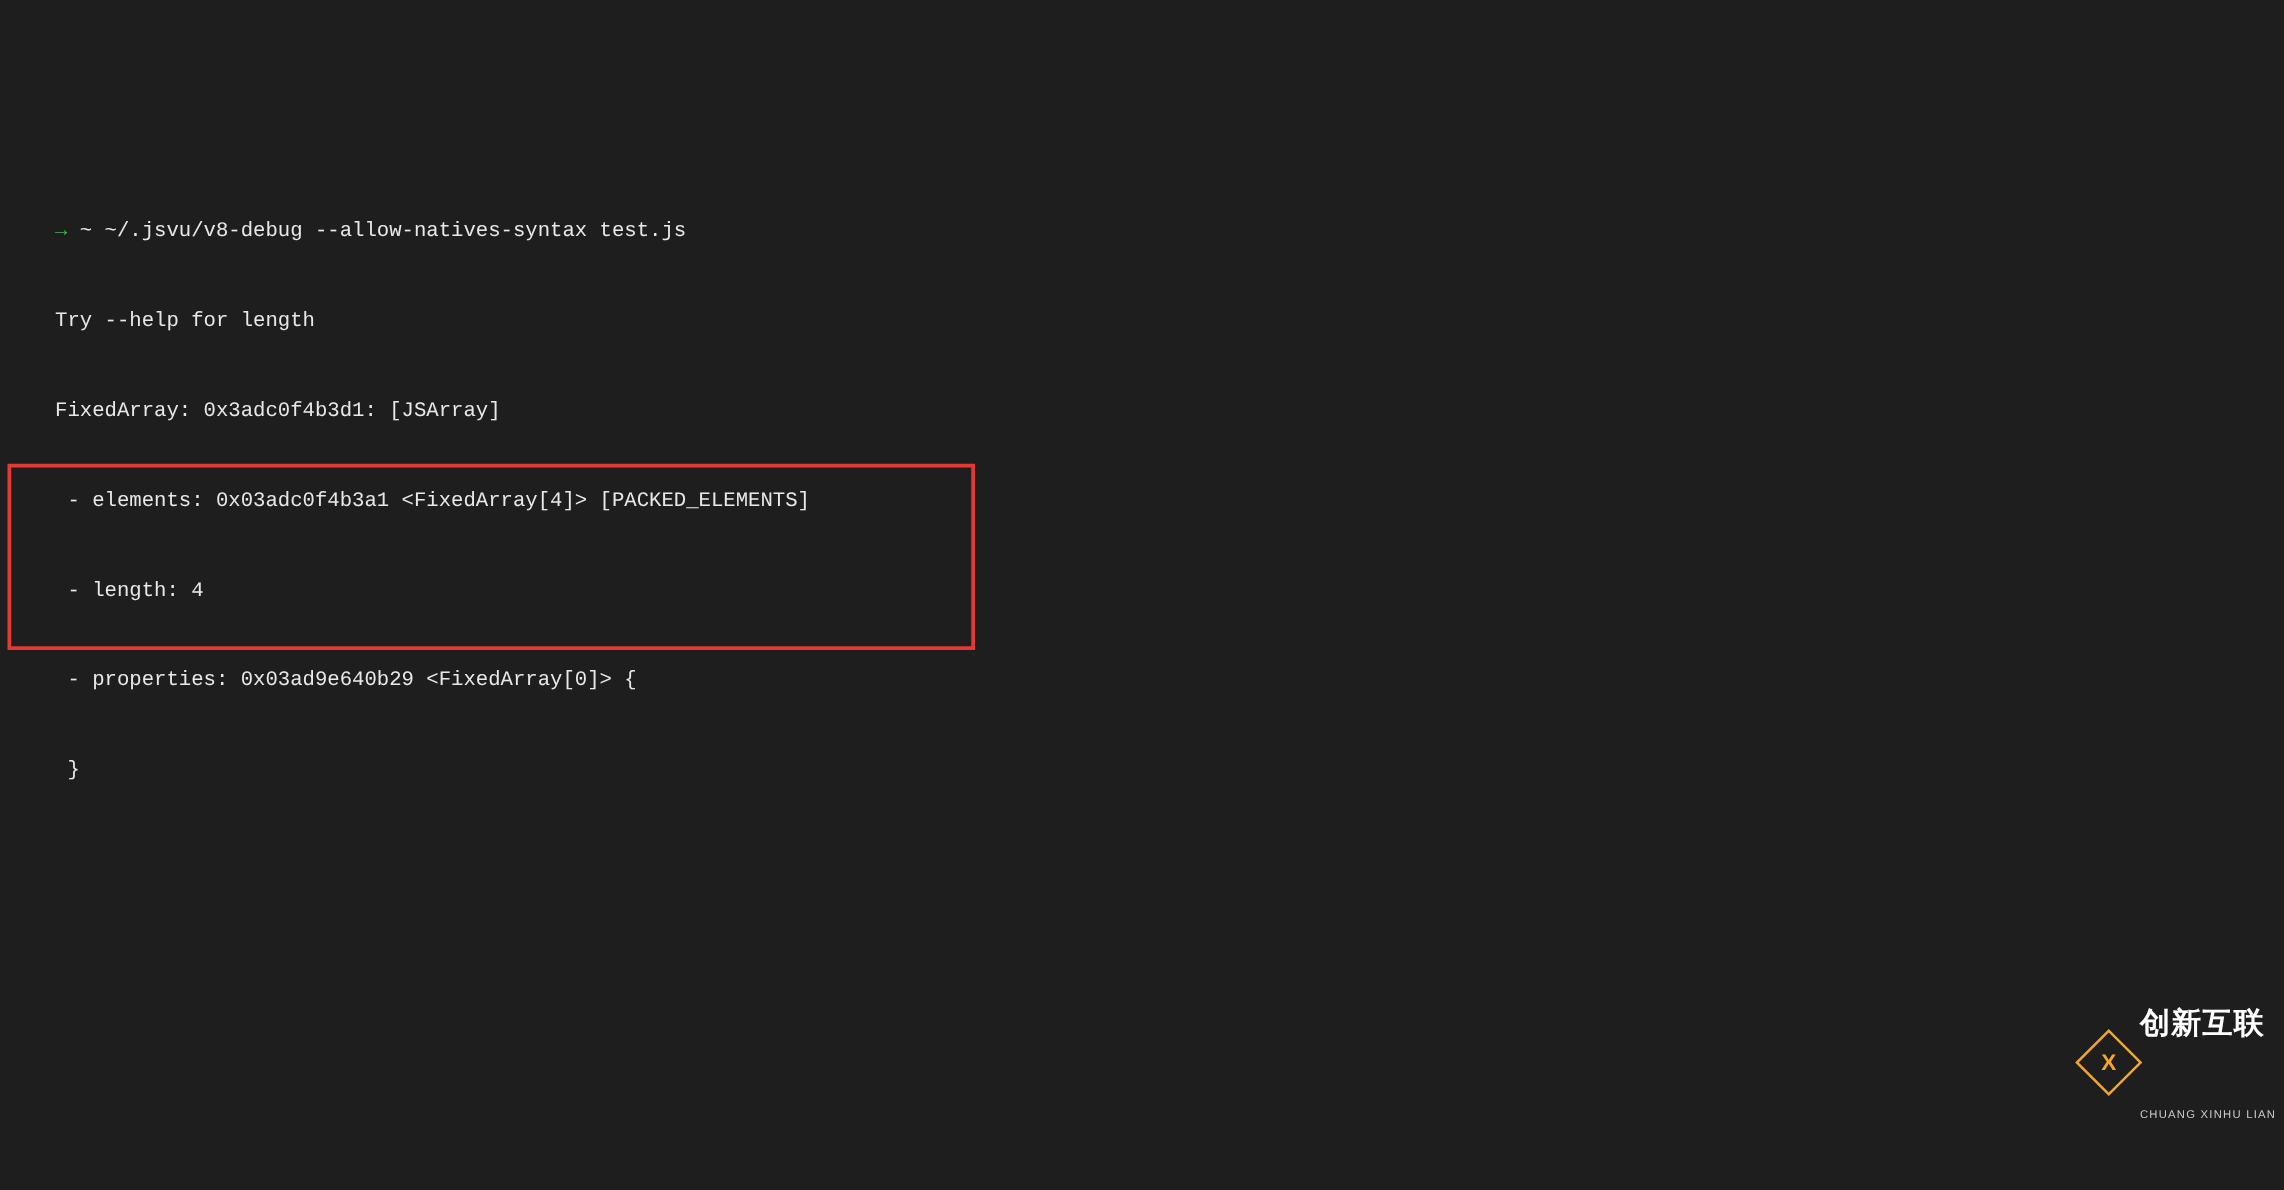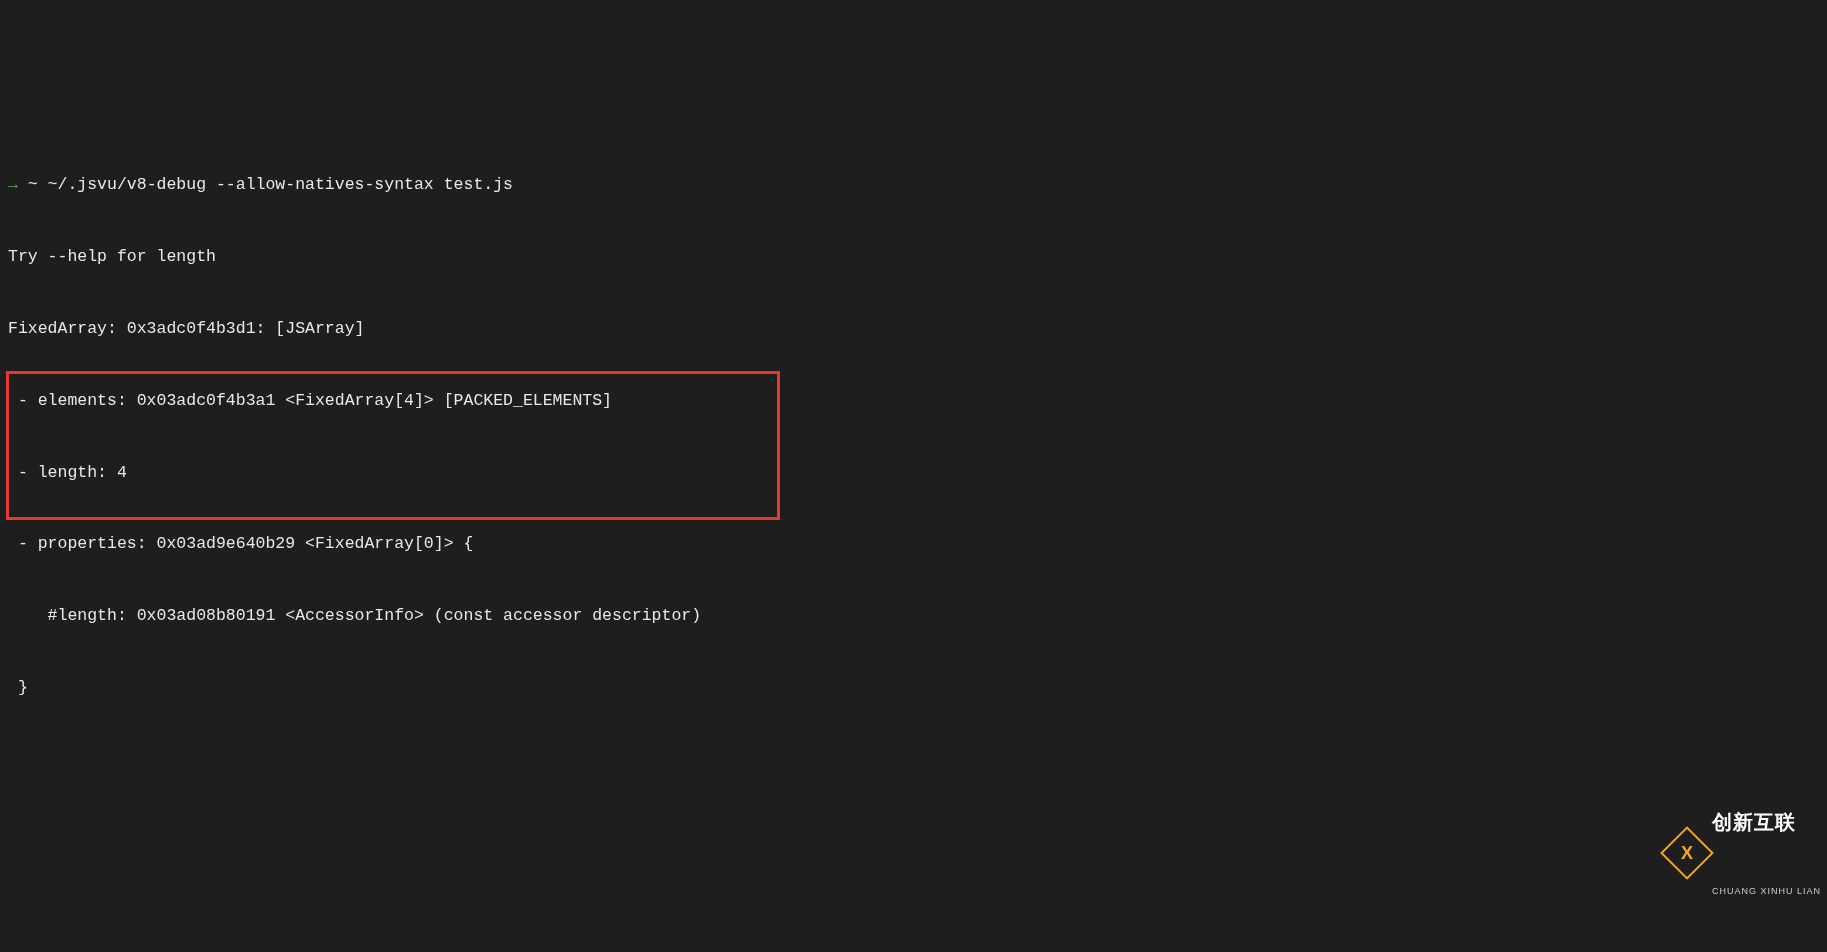--- a/index.html
+++ b/index.html
@@ -12,21 +12,21 @@
     line-height: 1.45;
     width: 1827px;
     height: 952px;
     overflow: hidden;
     white-space: pre;
   }
   .terminal {
     padding: 6px 8px 0 8px;
     position: relative;
   }
-  .line { white-space: pre; }
+  .line { white-space: pre; margin-left: 36px; }
   .prompt-arrow { color:#4caf50; font-weight:bold; }
   .prompt-tilde { color:#e8e8e8; }
   .highlight-box {
     position: absolute;
     border: 3px solid #e53935;
     pointer-events: none;
   }
   .logo {
     position: absolute;
     right: 6px;
@@ -38,36 +38,35 @@
     color: #fff;
   }
   .logo-mark {
     width: 34px; height: 34px;
     border:2px solid #f5a623;
     transform: rotate(45deg);
     display:flex; align-items:center; justify-content:center;
     font-weight:bold; font-size:18px; color:#f5a623;
   }
   .logo-mark span { transform: rotate(-45deg); }
-  .logo-text-cn { font-size:20px; font-weight:bold; letter-spacing:1px; }
+  .logo-text-cn { font-size:24px; font-weight:bold; letter-spacing:1px; }
   .logo-text-en { font-size:9px; letter-spacing:1px; color:#ccc; }
 </style>
 </head>
 <body>
 
 
 
 <div class="terminal">
   <div class="line"><span class="prompt-arrow">→</span><span class="prompt-tilde"> ~ ~/.jsvu/v8-debug --allow-natives-syntax test.js</span></div>
   <div class="line">Try --help for length</div>
   <div class="line">FixedArray: 0x3adc0f4b3d1: [JSArray]</div>
   <div class="line"> - elements: 0x03adc0f4b3a1 &lt;FixedArray[4]&gt; [PACKED_ELEMENTS]</div>
   <div class="line"> - length: 4</div>
   <div class="line"> - properties: 0x03ad9e640b29 &lt;FixedArray[0]&gt; {</div>
-  <div class="line">    #length: 0x03ad08b80191 &lt;AccessorInfo&gt; (const accessor descriptor)</div>
   <div class="line"> }</div>
   
   
   
   
   
   
   
   
   

